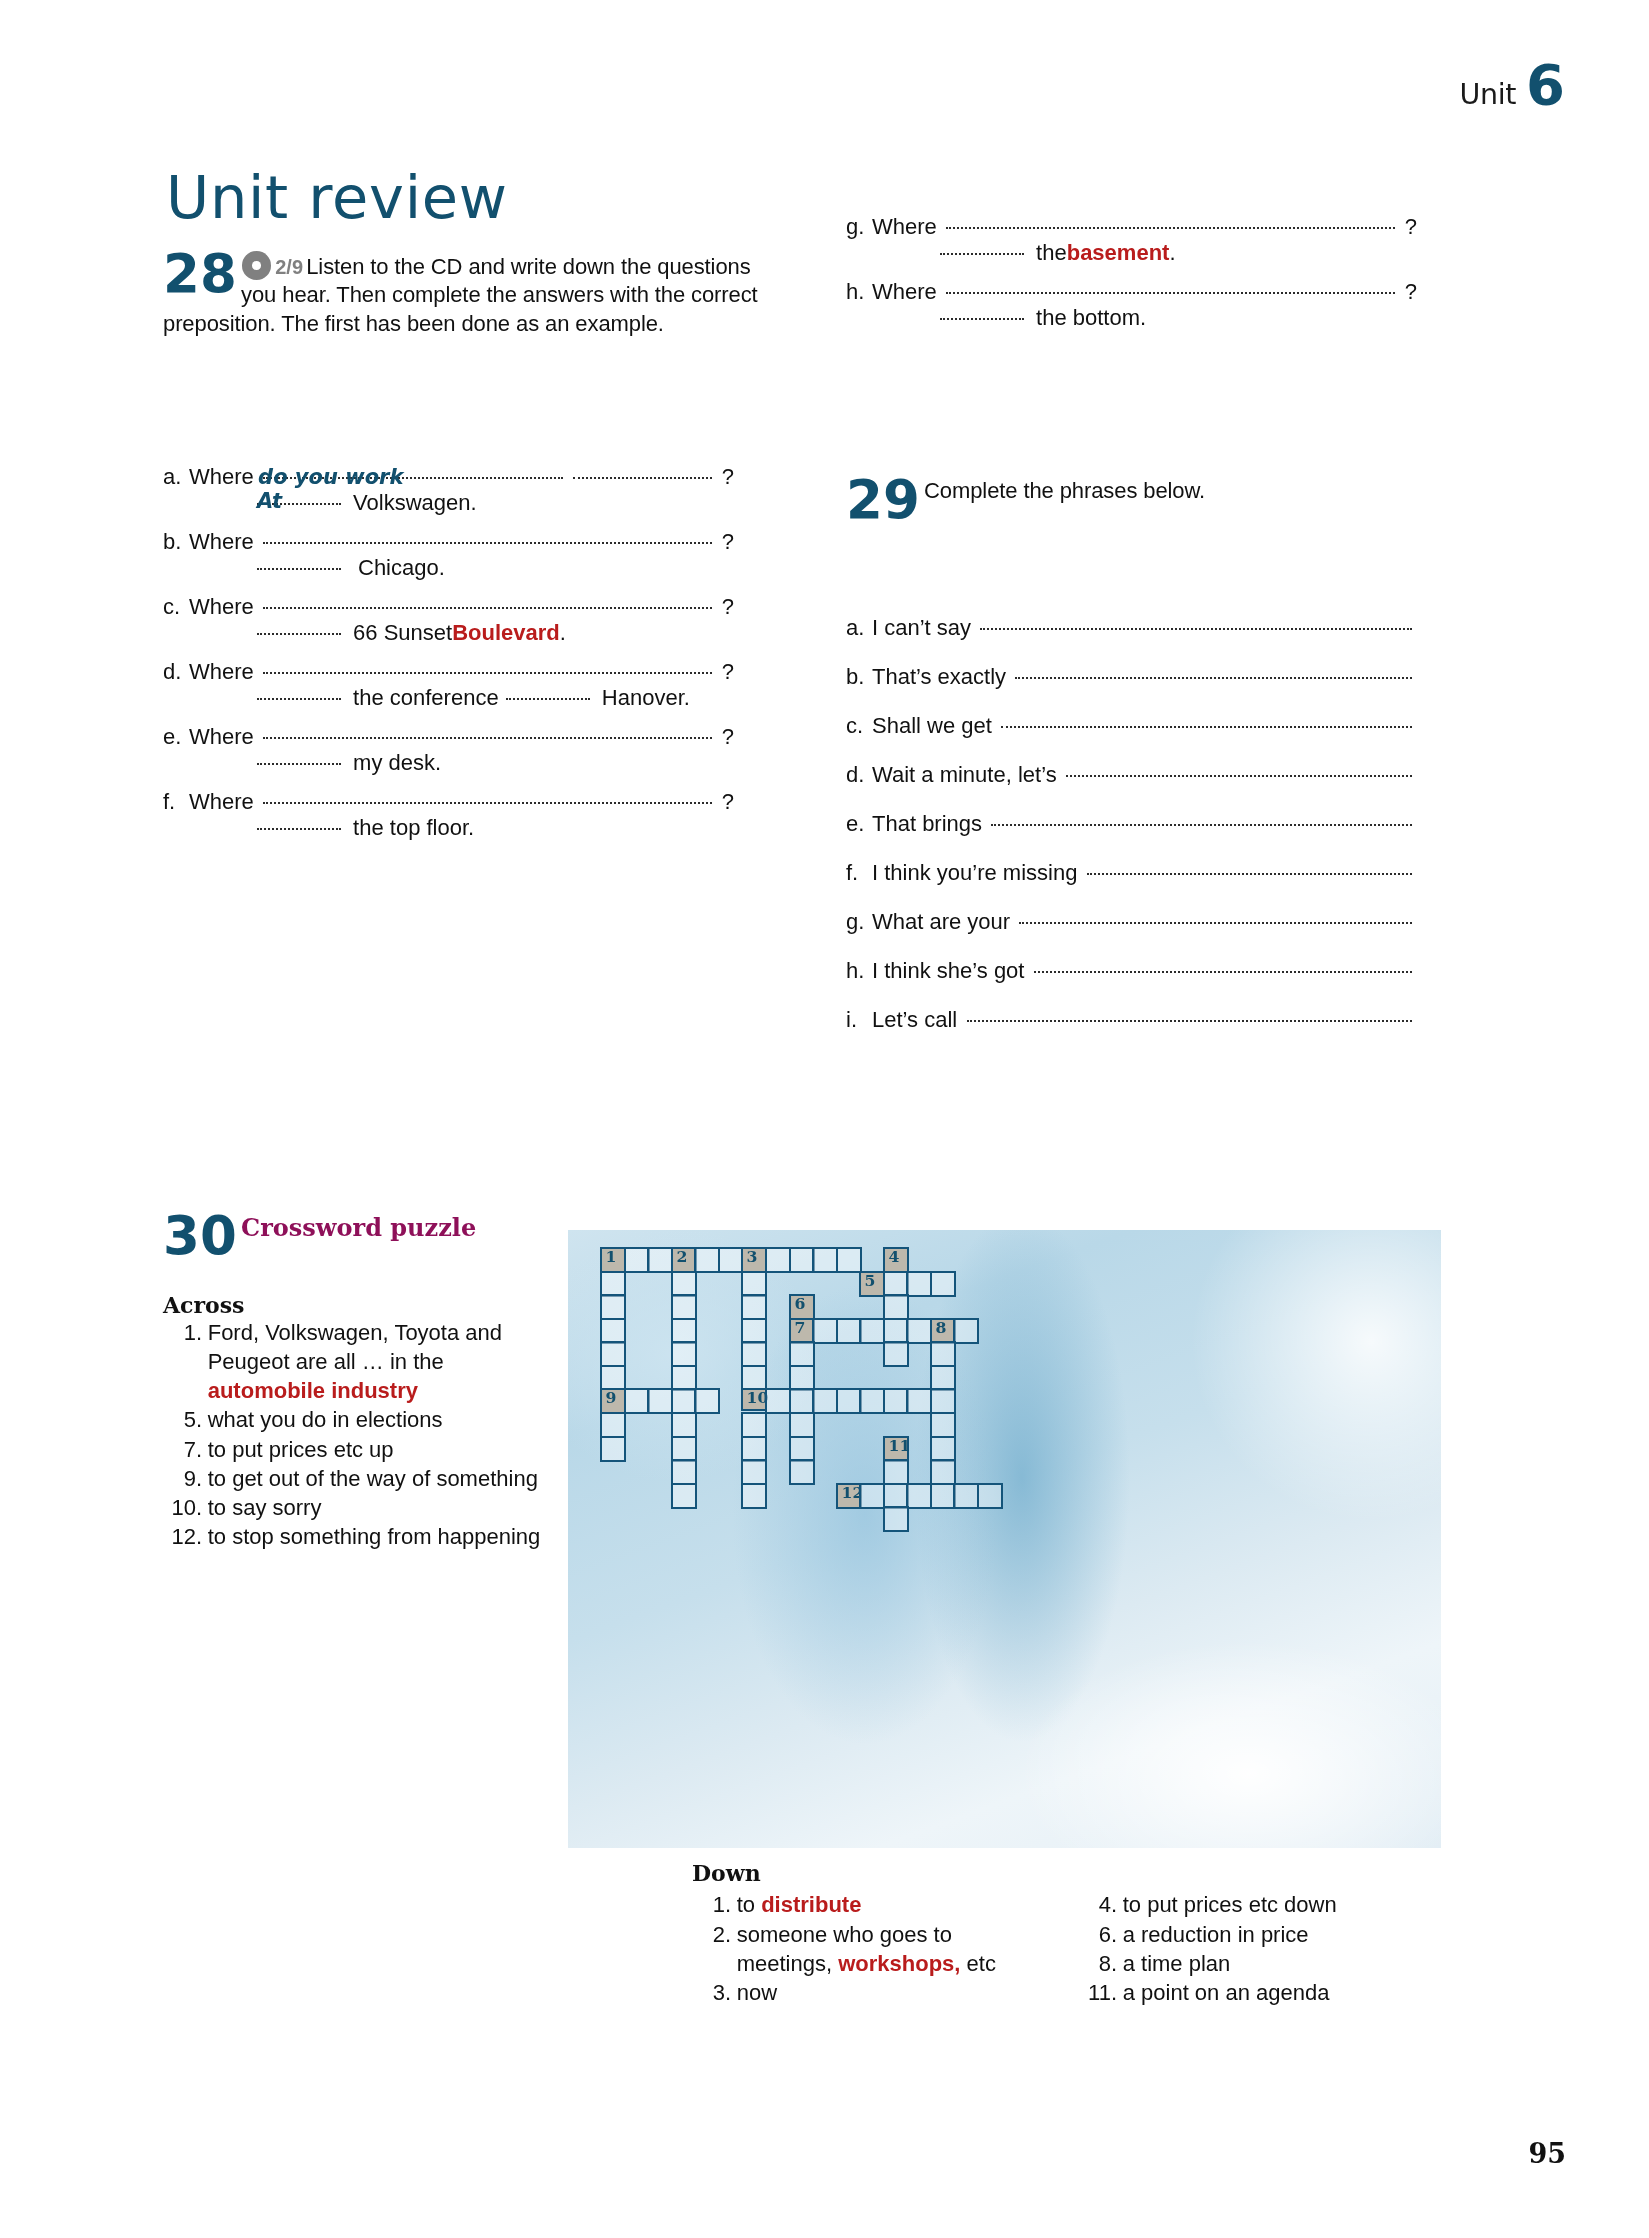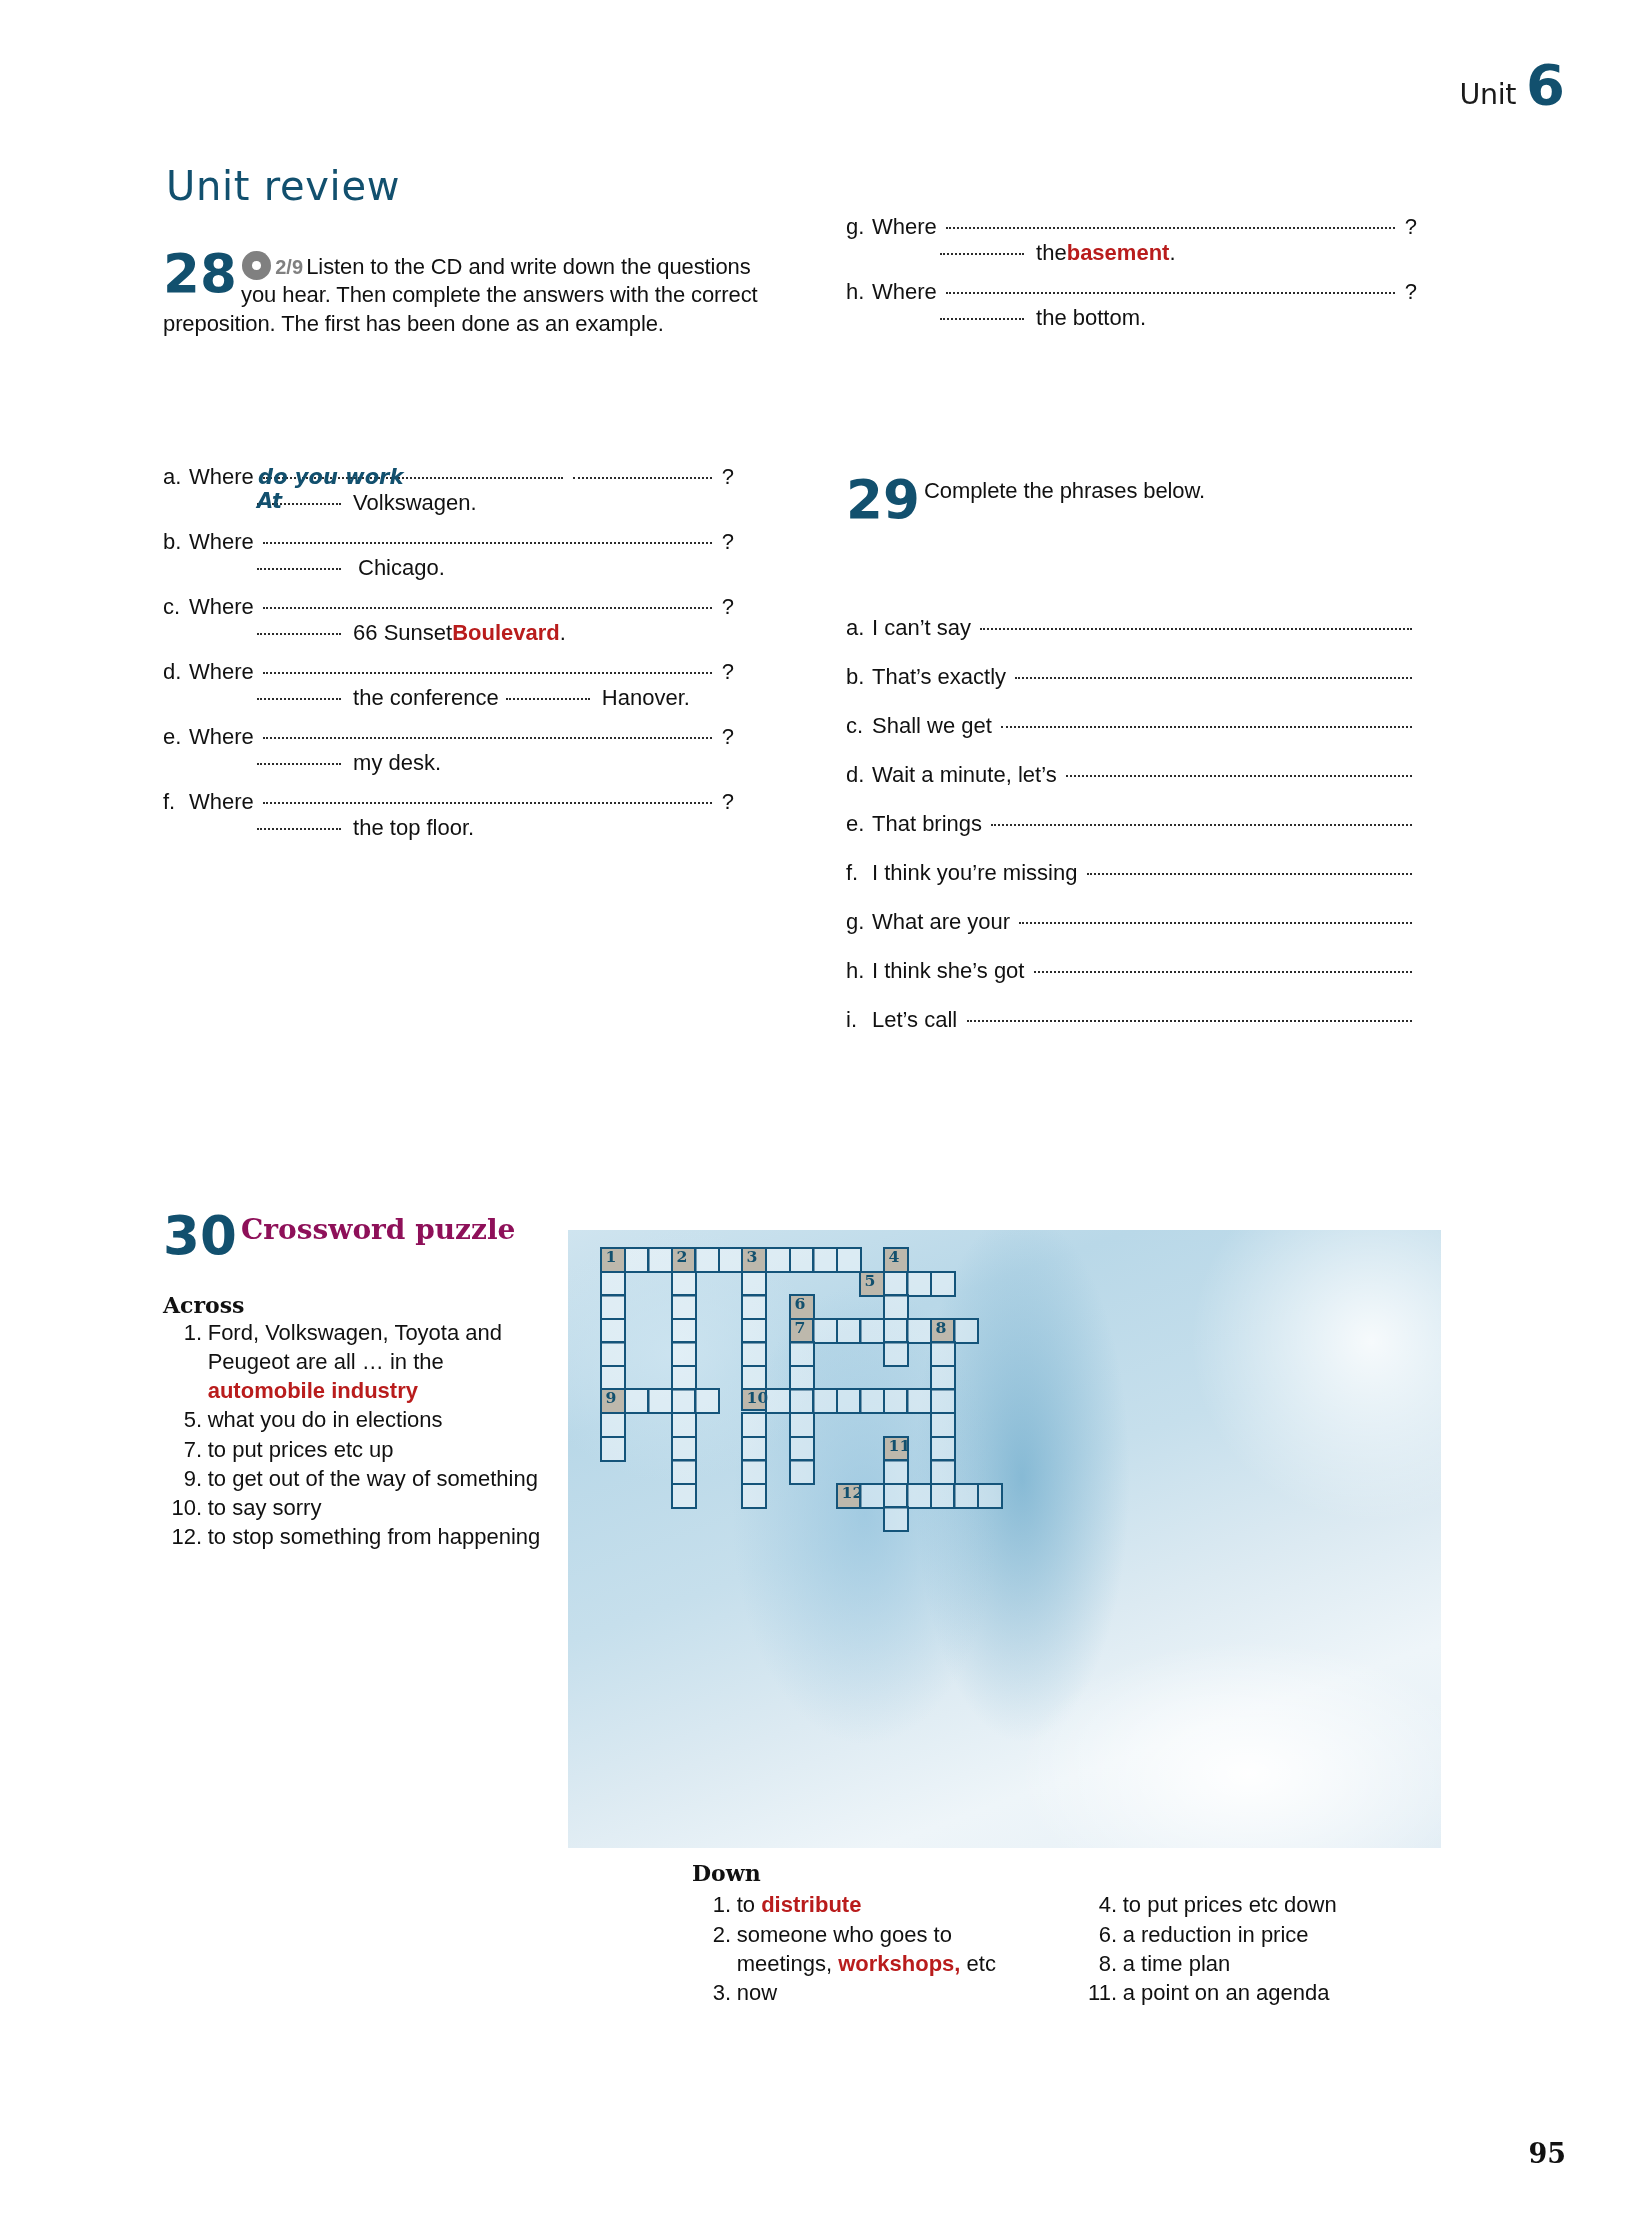--- a/index.html
+++ b/index.html
@@ -24,21 +24,21 @@
   }
   .unit-num{
     font-family:"DejaVu Sans", sans-serif;
     font-size:56px;font-weight:700;color:#12506e;line-height:.8;
   }
 
   
   .main-title{
     position:absolute;left:166px;top:163px;
     font-family:"DejaVu Sans", sans-serif;
-    font-size:40px;font-weight:400;color:#12506e;letter-spacing:0.7px;
+    font-size:59px;font-weight:400;color:#12506e;letter-spacing:0.7px;
   }
 
   
   .ex28{position:absolute;left:163px;top:251px;width:628px;}
   .exnum{
     font-family:"DejaVu Sans", sans-serif;
     font-weight:700;color:#12506e;font-size:53px;line-height:.86;
     float:left;margin-right:4.3px;
   }
   .cd-icon{
@@ -83,21 +83,21 @@
   .hl{color:#b91c1c;font-weight:700;}
   .q{margin-left:4.3px;}
 
   
   .overwrite{position:relative;display:inline-block;}
   .overwrite .hand{position:absolute;left:0;top:-17px;white-space:nowrap;}
 
   
   .ex30{position:absolute;left:163px;top:1213px;width:400px;}
   .puzzle-label{
-    color:#8e1059;font-weight:700;font-size:28px;
+    color:#8e1059;font-weight:700;font-size:24px;
     font-family:"DejaVu Serif", serif;
   }
   .across-head{
     font-family:"DejaVu Serif", serif;
     font-weight:700;font-size:22px;color:#111;
     margin-top:33px;
   }
   .clue{display:flex;font-size:22px;line-height:1.33;color:#111;}
   .clue .cn{width:39px;flex:0 0 39px;text-align:right;padding-right:5.7px;}
   .clue .ct{flex:1 1 auto;}

